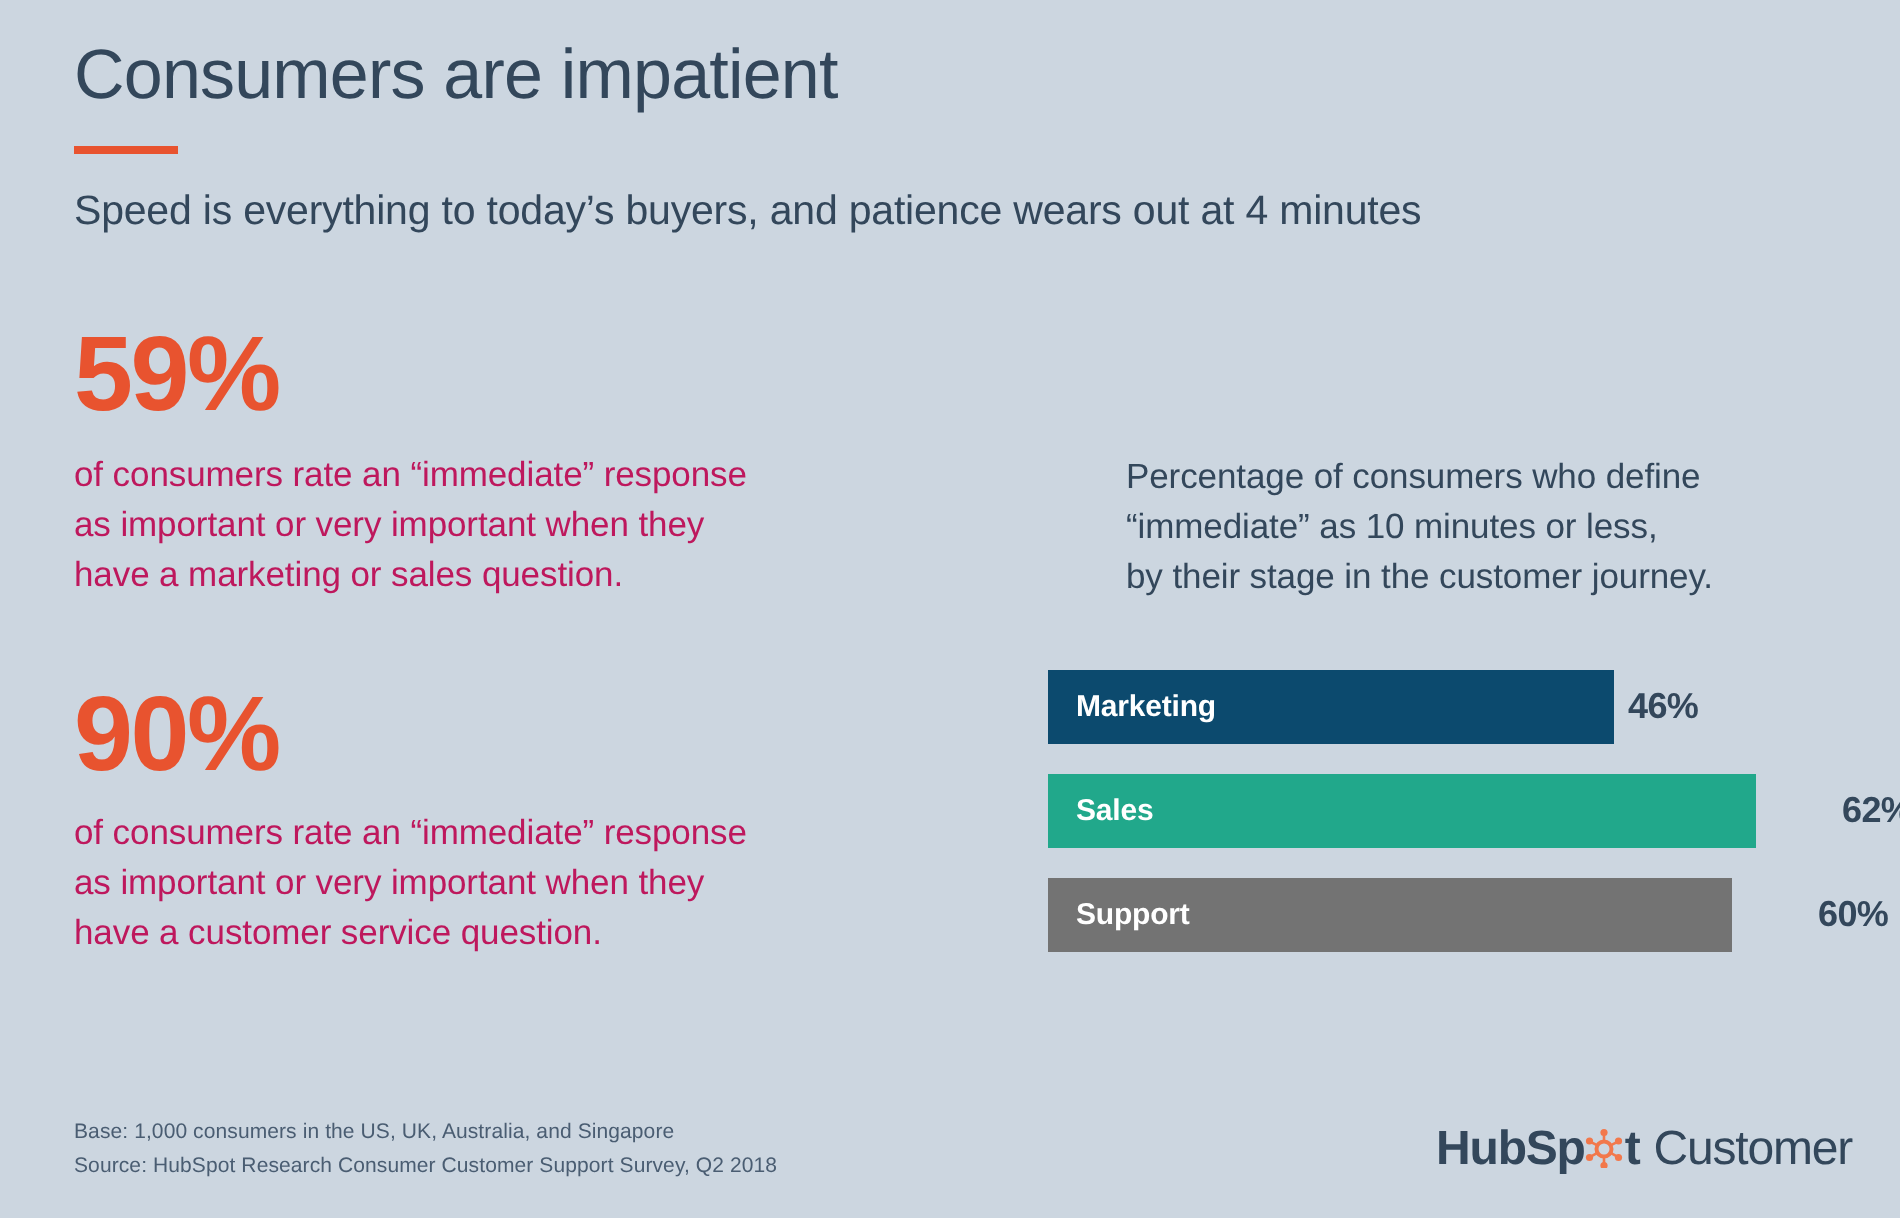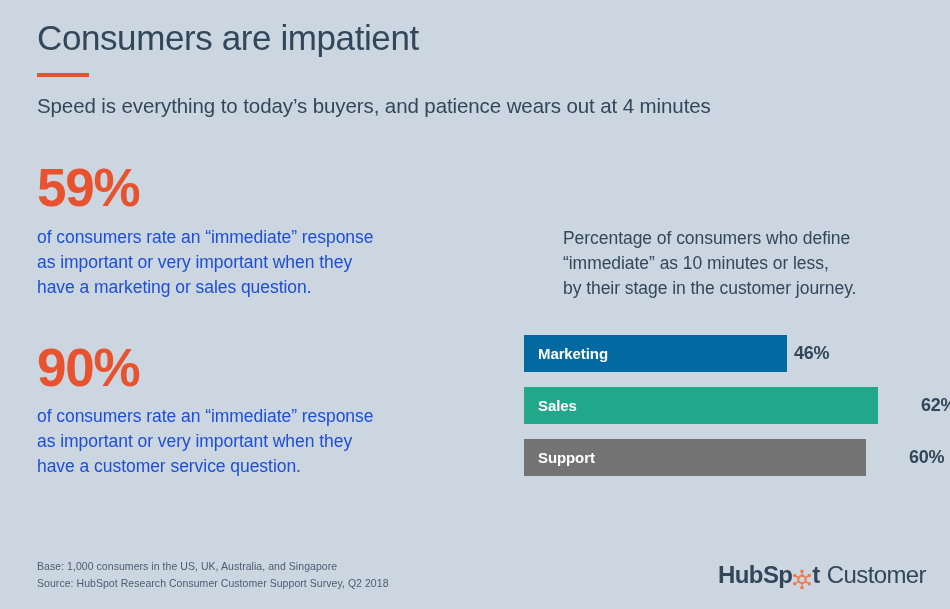--- a/index.html
+++ b/index.html
@@ -65,21 +65,21 @@
     font-size: 53px;
     font-weight: bold;
     color: #e8532f;
     letter-spacing: -1.2px;
     line-height: 1.05;
   }
   .stat-text {
     margin-top: 9px;
     font-size: 17.5px;
     line-height: 1.43;
-    color: #1d4ed8;
+    color: #be185d;
     letter-spacing: -0.05px;
   }
 
   
   .chart-column {
     position: absolute;
     left: 524px;
     top: 226px;
     width: 400px;
   }
@@ -137,21 +137,21 @@
     font-size: 10.5px;
     line-height: 1.55;
     color: #4a5d72;
     letter-spacing: 0.05px;
   }
   .footer-logo {
     position: absolute;
     right: 24px;
     bottom: 20px;
     display: flex;
-    align-items: center;
+    align-items: flex-start;
     font-size: 24px;
     letter-spacing: -0.6px;
     color: #33475b;
   }
   .logo-hub {
     font-weight: bold;
   }
   .logo-sp {
     font-weight: bold;
   }
@@ -207,21 +207,21 @@
   <div class="chart-column">
     <div class="chart-caption">
       <div>Percentage of consumers who define</div>
       <div>“immediate” as 10 minutes or less,</div>
       <div>by their stage in the customer journey.</div>
     </div>
 
     <div class="bars">
 
       <div class="bar-row">
-        <div class="bar" style="background: #0369a1; width: 263px;">
+        <div class="bar" style="background: #0c4a6e; width: 283px;">
           <span class="bar-label">Marketing</span>
         </div>
         <span class="bar-value">46%</span>
       </div>
 
       <div class="bar-row">
         <div class="bar" style="background: rgb(33, 168, 139); width: 354px;">
           <span class="bar-label">Sales</span>
         </div>
         <span class="bar-value">62%</span>

